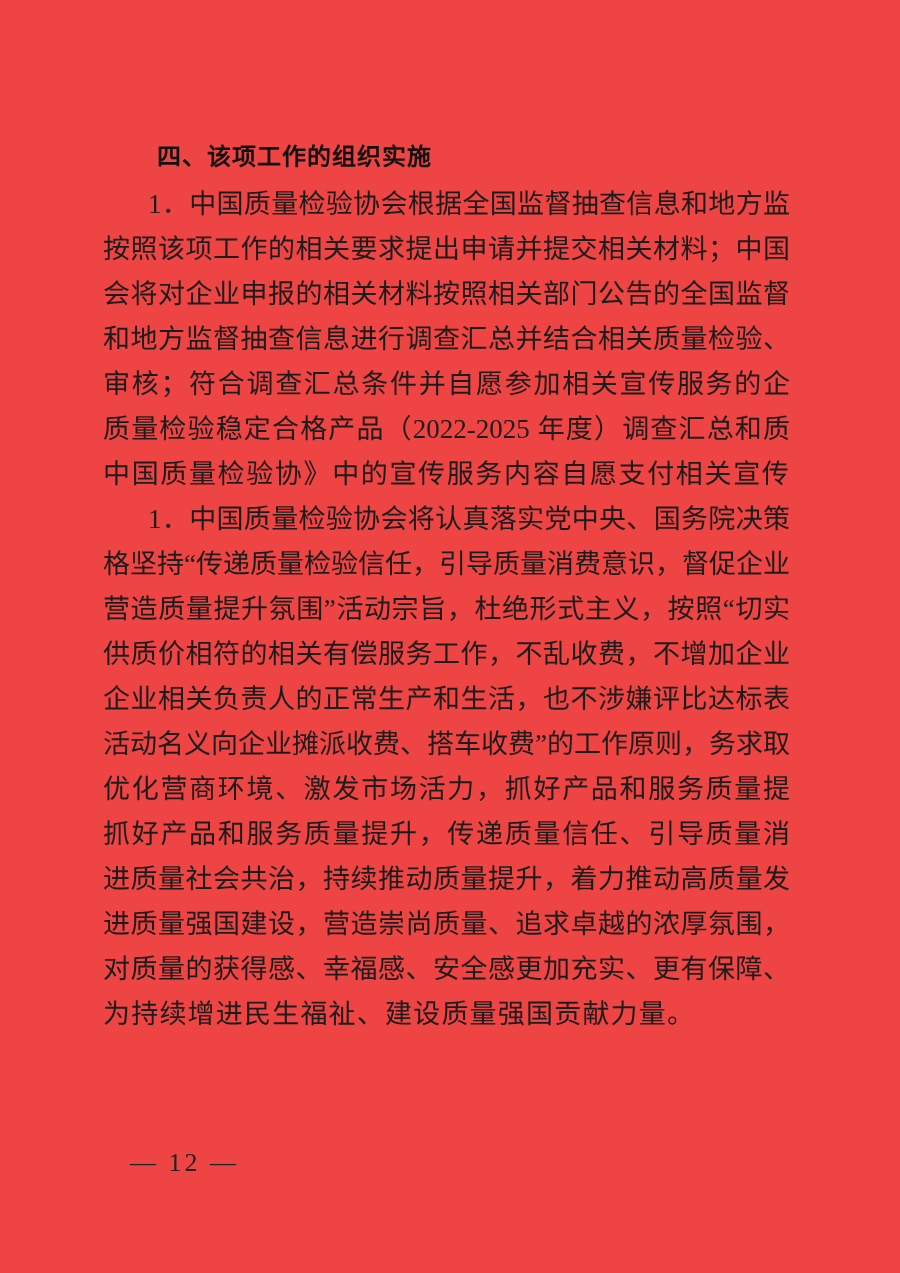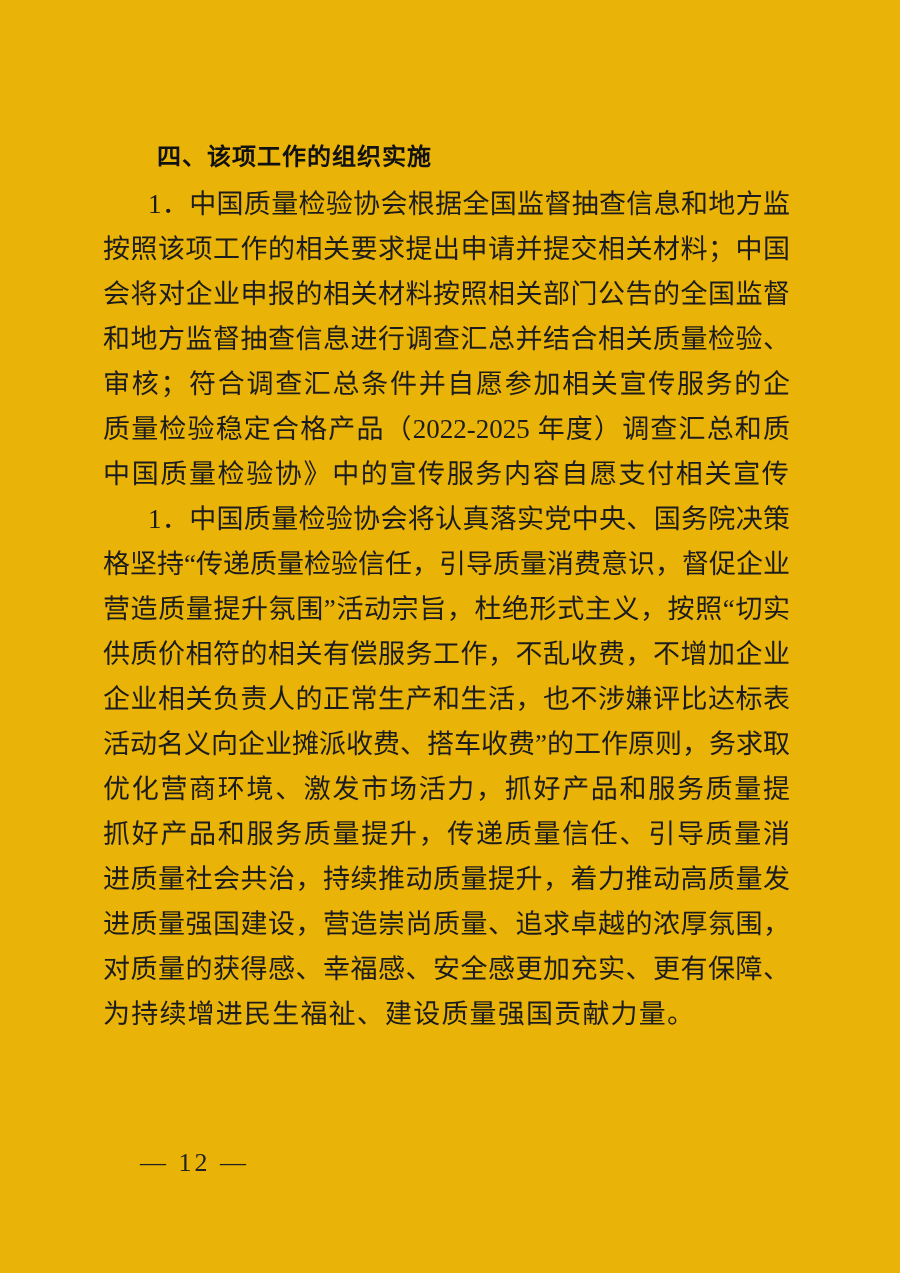--- a/index.html
+++ b/index.html
@@ -3,21 +3,21 @@
 <meta charset="utf-8">
 <title>Document Page</title>
 <style>
   * { margin: 0; padding: 0; box-sizing: border-box; }
   html, body { background: #ffffff; }
 
   .page {
     position: relative;
     width: 900px;
     height: 1273px;
-    background: #eab308;
+    background: #ef4444;
     overflow: hidden;
     font-family: "Liberation Serif", "DejaVu Serif", serif;
     color: #1c1c1c;
   }
 
   .content {
     position: absolute;
     left: 103px;
     top: 143px;
     width: 687px;
@@ -47,21 +47,21 @@
 
   .line.indent { text-indent: 45px; }
 
   .line.para-end {
     text-align-last: left;
     letter-spacing: 1.2px;
   }
 
   .footer {
     position: absolute;
-    left: 140px;
+    left: 130px;
     top: 1148px;
     font-size: 26px;
     line-height: 30px;
     letter-spacing: 3px;
     color: #222222;
     font-family: "Liberation Serif", "DejaVu Serif", serif;
   }
 </style>
 </head>
 <body>

